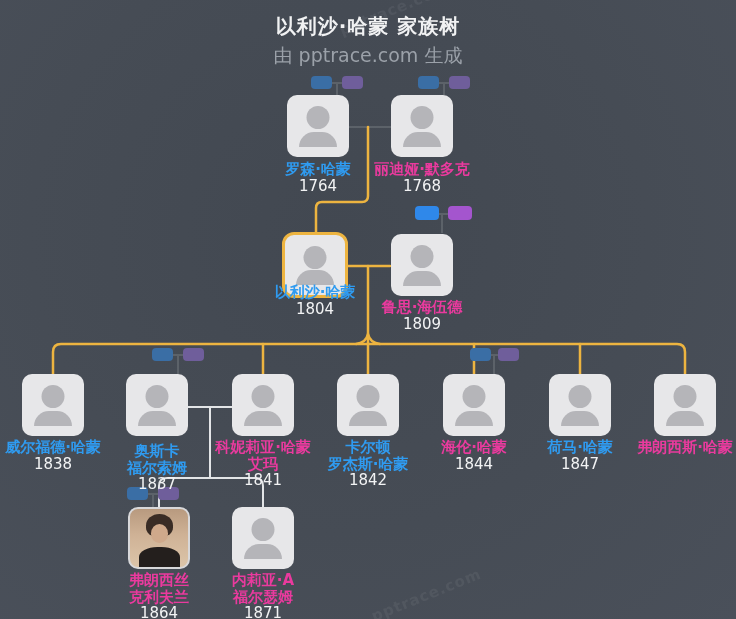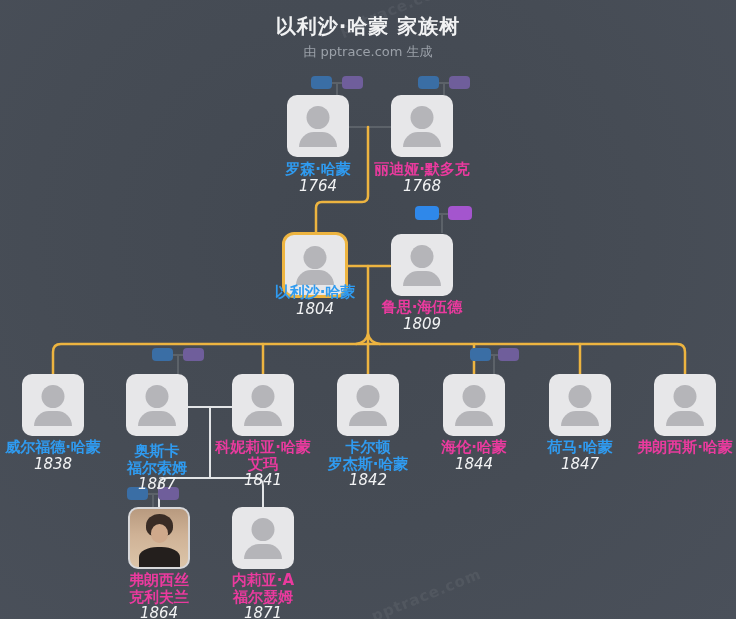--- a/index.html
+++ b/index.html
@@ -6,21 +6,21 @@
   #stage{
     position:relative; width:736px; height:619px; overflow:hidden;
     background: radial-gradient(ellipse at 46% 38%, #424851 0%, #464C55 55%, #4A505A 100%);
     font-family:"DejaVu Sans", sans-serif;
   }
   .abs{position:absolute;}
   
   .title{left:0; top:13px; width:736px; text-align:center; color:#F1F2F3;
          font-size:20px; font-weight:700; letter-spacing:1px; z-index:6;}
   .subtitle{left:0; top:43px; width:736px; text-align:center; color:#9BA1A9;
-         font-size:13px; z-index:6;}
+         font-size:19px; z-index:6;}
   
   .wm{color:rgba(255,255,255,0.06); font-size:15px; font-weight:700;
       transform:rotate(-22deg); letter-spacing:1px; z-index:1; white-space:nowrap;}
   
   #lines{left:0; top:0; z-index:2;}
   
   .card{width:62px; height:62px; background:#E7E7E9; border-radius:10px; z-index:4;}
   .card .head{position:absolute; left:50%; top:11px; transform:translateX(-50%);
       width:23px; height:23px; border-radius:50%; background:#B5B5B9;}
   .card .shoulders{position:absolute; left:50%; bottom:10px; transform:translateX(-50%);
@@ -38,21 +38,21 @@
       background:#241f1d; border-radius:45% 45% 0 0;}
   
   .badge{width:21px; height:13px; border-radius:4px; z-index:3;}
   .badge.big{width:24px; height:14px;}
   .b-blue-m{background:#3A6EA5;}  .b-purple-m{background:#6F5E9B;}
   .b-blue-b{background:#2F88EA;}  .b-purple-b{background:#A455CE;}
   
   .label{width:140px; text-align:center; font-size:15px; line-height:16.5px;
       font-weight:700; z-index:5;}
   .label span{display:block;}
-  .label .year{color:#F2F3F4; font-weight:400; font-size:15px;font-style:italic;}
+  .label .year{color:#F2F3F4; font-weight:400; font-size:15px;}
   .male{color:#2F9BF0;} .female{color:#EA3A9E;}
 </style>
 </head>
 <body>
 
 <div id="stage">
 
   <div class="abs wm" style="left:336px; top:0px;">pptrace.com</div>
   <div class="abs wm" style="left:368px; top:586px;">pptrace.com</div>
 

